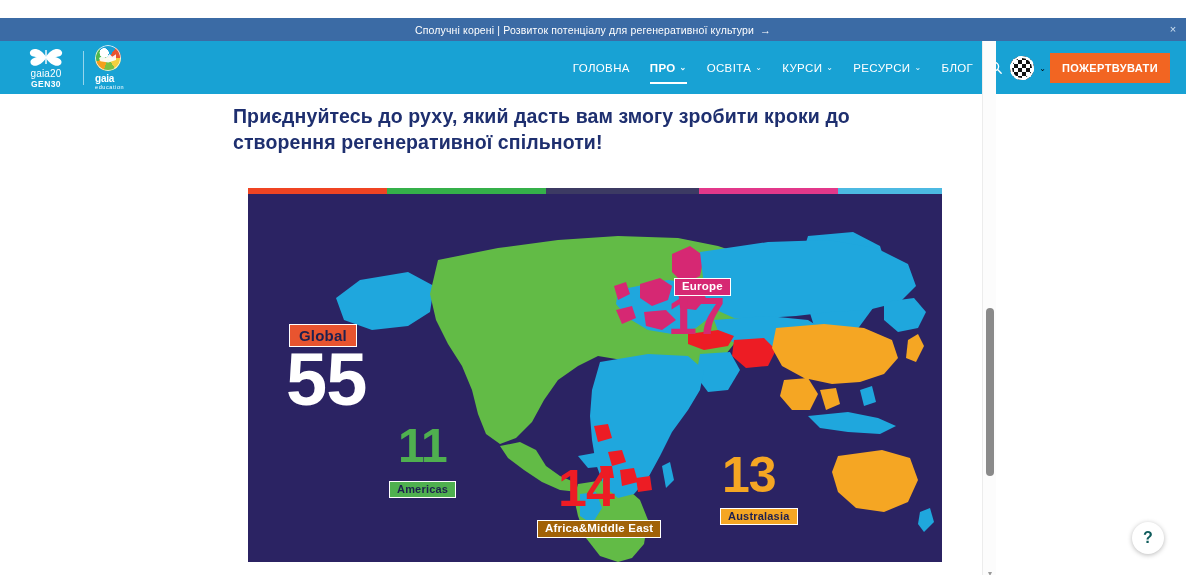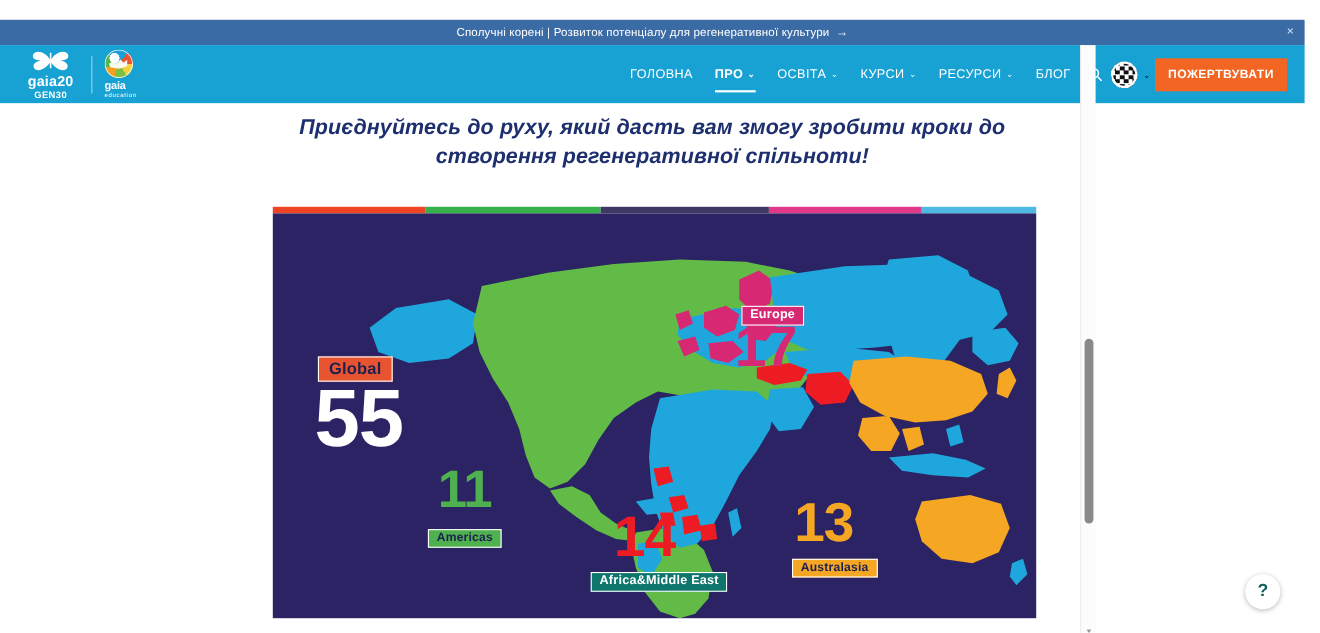--- a/index.html
+++ b/index.html
@@ -32,21 +32,21 @@
   
   .header {
     position:absolute; top:23px; left:0; width:1186px; height:53px;
     background:#18a2d4;
     display:flex; align-items:center;
   }
   .logos { display:flex; align-items:center; margin-left:20px; }
   .logo-gen { display:flex; flex-direction:column; align-items:center; width:52px; }
   .butterfly { width:34px; height:20px; position:relative; }
   .butterfly svg { display:block; }
-  .logo-gen-text1 { font-size:13px; color:#fff; font-weight:700; letter-spacing:.2px; margin-top:1px;}
+  .logo-gen-text1 { font-size:10px; color:#fff; font-weight:400; letter-spacing:.2px; margin-top:1px;}
   .logo-gen-text2 { font-size:8.5px; color:#fff; font-weight:700; letter-spacing:.4px;}
   .logo-div { width:1px; height:34px; background:rgba(255,255,255,.55); margin:0 11px; }
   .logo-edu { display:flex; flex-direction:column; width:48px; }
   .edu-circle {
     width:26px; height:26px; border-radius:50%;
     background:
       radial-gradient(circle at 35% 30%, #ffffff 0 18%, transparent 19%),
       conic-gradient(from 200deg,#f4a01c 0 15%, #4fb84f 15% 32%, #1a9fd4 32% 55%, #e8542f 55% 70%, #f4d03f 70% 85%, #7bc043 85% 100%);
       box-shadow: inset 0 0 0 1px rgba(255,255,255,.8);
     position:relative; overflow:hidden;
@@ -92,22 +92,22 @@
     box-shadow: inset 0 0 0 2px #ffffff;
   }
   .donate {
     background:#f26522; color:#ffffff; font-size:11px; font-weight:700;
     letter-spacing:.4px; padding:9px 12px; cursor:pointer; white-space:nowrap;
   }
 
   
   .content { position:absolute; top:76px; left:0; width:1186px; bottom:12px; background:#fff; }
   .headline {
-    width:720px; margin:10px auto 0; text-align:center;
-    color:#1e2f6f; font-style:italic; font-weight:700; font-size:19.5px; line-height:1.33;
+    width:720px; margin:10px auto 0; 
+    color:#1e2f6f; font-weight:700; font-size:19.5px; line-height:1.33;
     letter-spacing:.1px;
   }
 
   
   .map-wrap { position:absolute; left:248px; top:94px; width:694px; height:374px; }
   .colorbar { display:flex; width:100%; height:6px; }
   .colorbar span { display:block; height:100%; }
   .map {
     position:relative; width:100%; height:368px; background:#2b2363; overflow:hidden;
   }
@@ -122,21 +122,21 @@
   #lbl-global { left:41px; top:130px; background:#e8542f; color:#1e2050; font-size:15px; padding:3px 9px;}
   #num-global { left:38px; top:155px; color:#ffffff; font-size:74px; }
 
   #lbl-europe { left:426px; top:84px; background:#d62873; color:#ffffff; font-size:11.5px; }
   #num-europe { left:420px; top:100px; color:#d62873; font-size:52px; }
 
   #num-americas { left:150px; top:232px; color:#4fb04f; font-size:48px; }
   #lbl-americas { left:141px; top:287px; background:#4fb04f; color:#1e2050; font-size:11px; }
 
   #num-africa  { left:310px; top:272px; color:#ed1c24; font-size:52px; }
-  #lbl-africa  { left:289px; top:326px; background:#0f766e; color:#ffffff; font-size:11.5px; }
+  #lbl-africa  { left:289px; top:326px; background:#a16207; color:#ffffff; font-size:11.5px; }
 
   #num-austral { left:474px; top:260px; color:#f5a623; font-size:50px; }
   #lbl-austral { left:472px; top:314px; background:#f5a623; color:#1e2050; font-size:11px; }
 
   
   .help {
     position:absolute; right:22px; bottom:27px; width:32px; height:32px;
     border-radius:50%; background:#ffffff; box-shadow:0 1px 5px rgba(0,0,0,.28);
     display:flex; align-items:center; justify-content:center;
     color:#0f5c5c; font-size:16px; font-weight:700; cursor:pointer;

